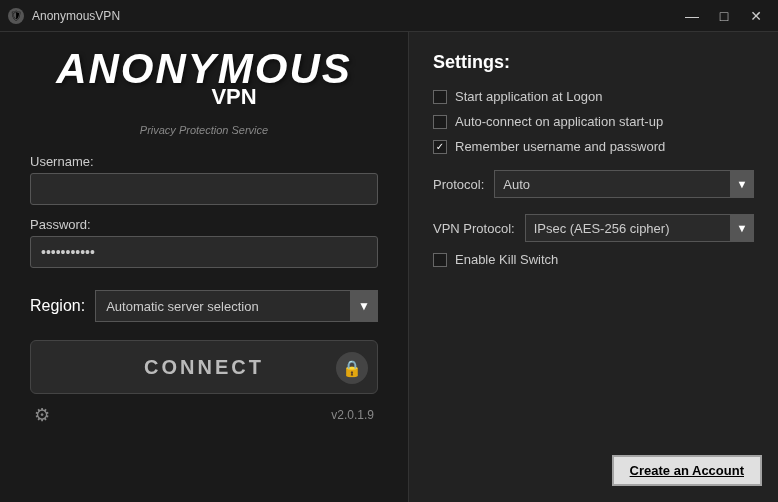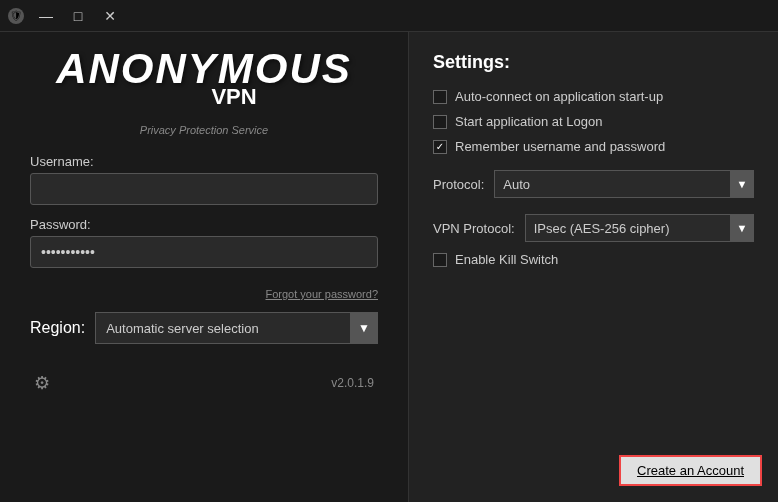--- a/index.html
+++ b/index.html
@@ -308,37 +308,38 @@
       color: #fff;
       font-size: 11px;
     }
 
     .create-account-btn {
       position: absolute;
       bottom: 16px;
       right: 16px;
       padding: 6px 16px;
       background: #e0e0e0;
-      border: 2px solid #ef4444;
+      border: 2px solid #a3a3a3;
       color: #000;
       font-size: 13px;
-      font-weight: normal;
+      font-weight: bold;
       cursor: pointer;
       text-decoration: underline;
     }
 
     .indent { margin-left: 22px; }
   </style>
 </head>
 <body>
 
 <div class="title-bar">
   <div class="title-bar-icon">
     <span style="font-size:10px;">🛡</span>
   </div>
+  <span class="title-bar-text">AnonymousVPN</span>
   <div class="title-bar-controls">
     <button class="tb-btn">—</button>
     <button class="tb-btn">□</button>
     <button class="tb-btn close">✕</button>
   </div>
 </div>
 
 <div class="main-container">
 
   <div class="left-panel">
@@ -351,52 +352,57 @@
     <div class="form-section">
       <div class="field-label">Username:</div>
       <input type="text" class="text-input" value="" style="">
     </div>
 
     <div class="form-section">
       <div class="field-label">Password:</div>
       <input type="password" class="text-input" value="password123" style="">
     </div>
 
-    <div class="forgot-password" style="width:100%;">
-      <span class="forgot-link">Forgot your password?</span>
-    </div>
 
     <div class="region-row">
       <span class="region-label">Region:</span>
       <div class="region-select-wrapper">
         <select class="region-select">
           <option>Automatic server selection</option>
         </select>
         <div class="select-arrow">▼</div>
       </div>
     </div>
 
+    <div style="width:100%;position:relative;">
+      <button class="connect-btn">
+        <span>CONNECT</span>
+      </button>
+      <div class="lock-badge">
+        <span>🔒</span>
+      </div>
+    </div>
 
     <div class="bottom-bar">
       <span class="settings-icon">⚙</span>
       <span class="version-text">v2.0.1.9</span>
     </div>
   </div>
 
   <div class="right-panel">
     <div class="settings-title">Settings:</div>
 
     <div class="checkbox-row">
       <div class="cb"></div>
-      <span class="cb-label">Auto-connect on application start-up</span>
+      <span class="cb-label">Start application at Logon</span>
     </div>
 
     <div class="checkbox-row">
       <div class="cb"></div>
-      <span class="cb-label">Start application at Logon</span>
+      <span class="cb-label">Auto-connect on application start-up</span>
     </div>
 
     <div class="checkbox-row">
       <div class="cb checked">✓</div>
       <span class="cb-label">Remember username and password</span>
     </div>
 
     <div class="protocol-row">
       <span class="protocol-label">Protocol:</span>
       <div class="proto-select-wrapper">

